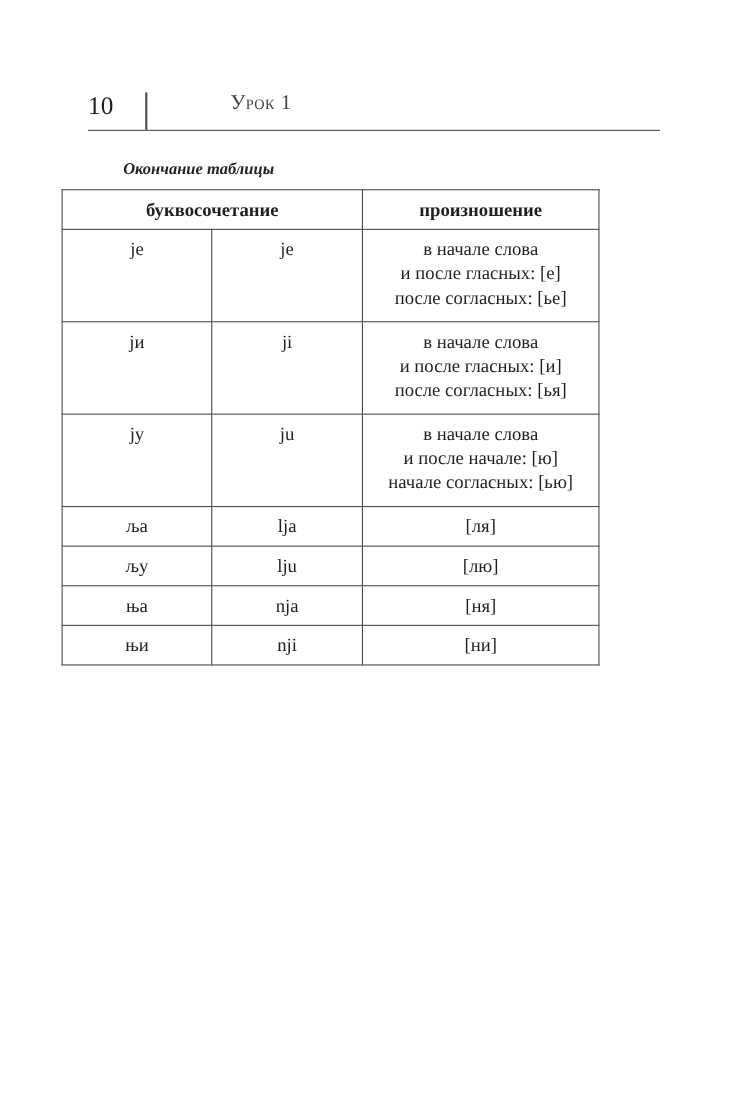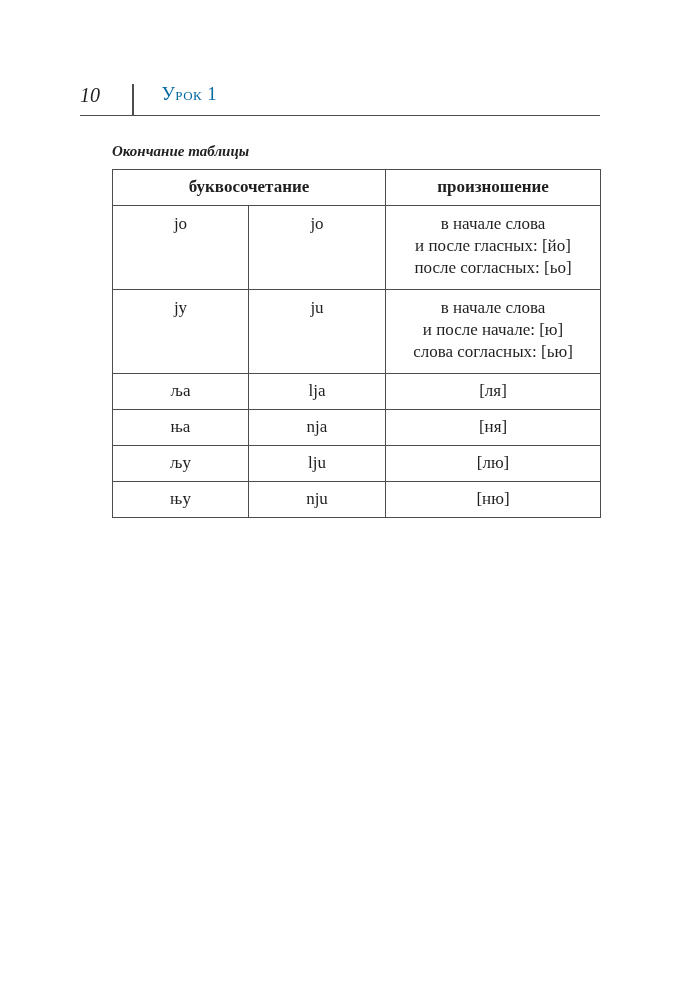--- a/index.html
+++ b/index.html
@@ -14,48 +14,48 @@
   
   .page-header{
     display:flex;
     align-items:stretch;
     margin:84px 0 0 80px;
     width:520px;
     border-bottom:1.5px solid #4d4d4d;
   }
   .page-number{
     width:52px;
-    font-size:20px;
+    font-size:23px;
     padding-bottom:9px;
     line-height:1.1;
-    font-style:italic;
   }
   .header-divider{
     width:1.5px;
     background:#4d4d4d;
   }
   .lesson-title{
     padding-left:28px;
     font-variant:small-caps;
     font-size:19px;
     letter-spacing:.4px;
     line-height:1.1;
-    color:#0369a1;
+    color:#404040;
+    margin-left:48px;
   }
   
   .table-caption{
     margin:27px 0 9px 112px;
     font-style:italic;
     font-weight:bold;
     font-size:15px;
     color:#222;
   }
   
   table.pron-table{
-    margin-left:112px;
+    margin-left:56px;
     border-collapse:collapse;
     table-layout:fixed;
     width:488px;
   }
   .pron-table col.c1{width:136px;}
   .pron-table col.c2{width:137px;}
   .pron-table col.c3{width:215px;}
   .pron-table th, .pron-table td{
     border:1.5px solid #4d4d4d;
     text-align:center;
@@ -98,82 +98,95 @@
     </colgroup>
   <thead>
     <tr>
       <th colspan="2">буквосочетание</th>
       <th>произношение</th>
     </tr>
   </thead>
   <tbody>
       <tr class="row-tall">
         <td>
-          <div class="pron-line">јо</div>
+          <div class="pron-line">је</div>
         </td>
         <td>
-          <div class="pron-line">jo</div>
+          <div class="pron-line">je</div>
         </td>
         <td>
           <div class="pron-line">в начале слова</div>
-          <div class="pron-line">и после гласных: [йо]</div>
-          <div class="pron-line">после согласных: [ьо]</div>
+          <div class="pron-line">и после гласных: [е]</div>
+          <div class="pron-line">после согласных: [ье]</div>
+        </td>
+      </tr>
+      <tr class="row-tall">
+        <td>
+          <div class="pron-line">ји</div>
+        </td>
+        <td>
+          <div class="pron-line">ji</div>
+        </td>
+        <td>
+          <div class="pron-line">в начале слова</div>
+          <div class="pron-line">и после гласных: [и]</div>
+          <div class="pron-line">после согласных: [ья]</div>
         </td>
       </tr>
       <tr class="row-tall">
         <td>
           <div class="pron-line">ју</div>
         </td>
         <td>
           <div class="pron-line">ju</div>
         </td>
         <td>
           <div class="pron-line">в начале слова</div>
           <div class="pron-line">и после начале: [ю]</div>
-          <div class="pron-line">слова согласных: [ью]</div>
+          <div class="pron-line">начале согласных: [ью]</div>
         </td>
       </tr>
       <tr class="row-simple">
         <td>
           <div class="pron-line">ља</div>
         </td>
         <td>
           <div class="pron-line">lja</div>
         </td>
         <td>
           <div class="pron-line">[ля]</div>
         </td>
       </tr>
       <tr class="row-simple">
         <td>
+          <div class="pron-line">љу</div>
+        </td>
+        <td>
+          <div class="pron-line">lju</div>
+        </td>
+        <td>
+          <div class="pron-line">[лю]</div>
+        </td>
+      </tr>
+      <tr class="row-simple">
+        <td>
           <div class="pron-line">ња</div>
         </td>
         <td>
           <div class="pron-line">nja</div>
         </td>
         <td>
           <div class="pron-line">[ня]</div>
         </td>
       </tr>
       <tr class="row-simple">
         <td>
-          <div class="pron-line">љу</div>
+          <div class="pron-line">њи</div>
         </td>
         <td>
-          <div class="pron-line">lju</div>
+          <div class="pron-line">nji</div>
         </td>
         <td>
-          <div class="pron-line">[лю]</div>
-        </td>
-      </tr>
-      <tr class="row-simple">
-        <td>
-          <div class="pron-line">њу</div>
-        </td>
-        <td>
-          <div class="pron-line">nju</div>
-        </td>
-        <td>
-          <div class="pron-line">[ню]</div>
+          <div class="pron-line">[ни]</div>
         </td>
       </tr>
     </tbody>
 </table>
 
 </body></html>

